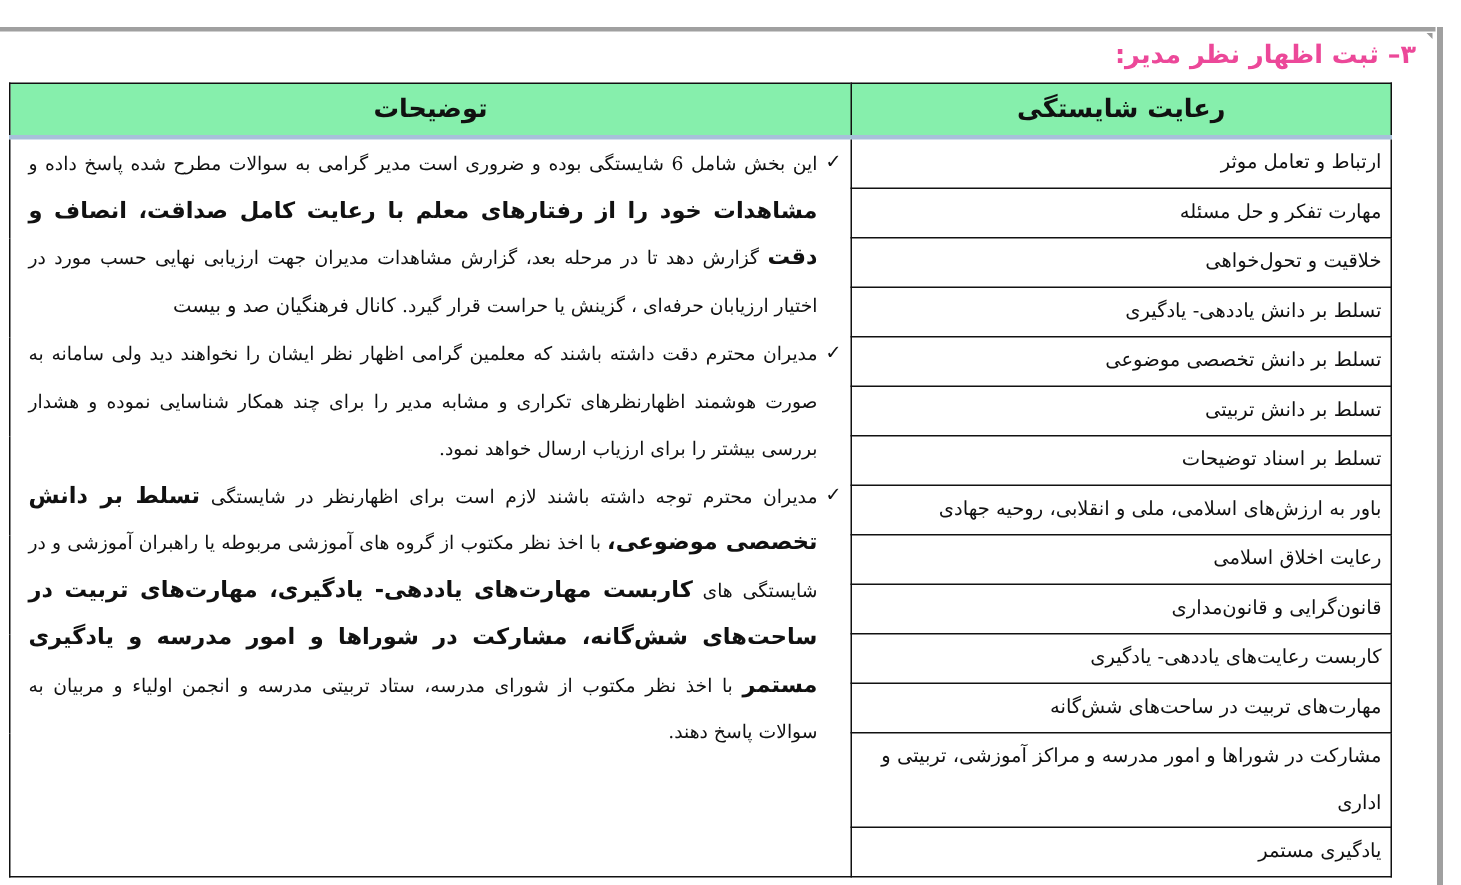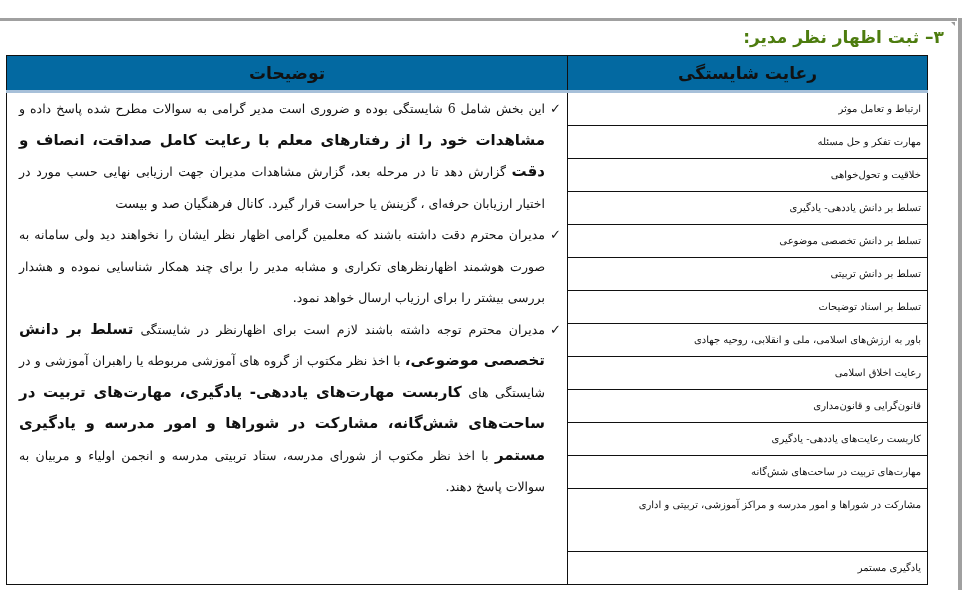--- a/index.html
+++ b/index.html
@@ -4,30 +4,30 @@
 <style>
   html, body { margin:0; padding:0; background:#ffffff; }
   body { width:974px; height:590px; position:relative; overflow:hidden;
          font-family:"DejaVu Serif", "Liberation Serif", serif; }
   .top-rule { position:absolute; left:0; top:18px; width:957px; height:3px; background:#a0a0a0; }
   .side-rule { position:absolute; left:958px; top:18px; width:4px; height:572px; background:#a0a0a0; }
   .corner-mark { position:absolute; left:951px; top:22px; width:0; height:0;
                  border-left:4px solid transparent; border-top:4px solid #9a9a9a; }
   .section-title { position:absolute; right:30px; top:27px; direction:rtl;
                    font-family:"DejaVu Sans", "Liberation Sans", sans-serif;
-                   font-weight:bold; font-size:17px; color:#4d7c0f; white-space:nowrap; }
+                   font-weight:bold; font-size:17px; color:#ec4899; white-space:nowrap; }
   table.comp { position:absolute; left:6px; top:55px; width:922px; border-collapse:collapse;
                direction:rtl; table-layout:fixed; }
-  table.comp th { background:#0369a1; height:34px; border:1.5px solid #111;
+  table.comp th { background:#86efac; height:34px; border:1.5px solid #111;
                   border-bottom:3px solid #a7c0d9;
                   font-family:"DejaVu Sans", "Liberation Sans", sans-serif;
                   font-weight:bold; font-size:17px; color:#111; text-align:center; padding:0; }
   table.comp td { border:1.5px solid #111; padding:0; vertical-align:top; }
   .col-title { width:360px; }
-  .title-cell { font-size:10px; color:#111; padding:0 6px 0 4px !important;
+  .title-cell { font-size:13px; color:#111; padding:0 6px 0 4px !important;
                 line-height:32px; height:32px; }
   .title-cell.two-line { line-height:31px; height:62px; }
   .desc-cell { position:relative; }
   .desc { padding:0 6px 0 12px; font-size:12.5px; line-height:31.5px; color:#111; text-align:justify; }
   .bullet { position:relative; padding-right:16px; }
   .check { position:absolute; right:0; top:0; font-size:13px; font-family:"DejaVu Sans", sans-serif; color:#111; }
   .b { font-weight:bold; font-size:15px; font-family:"DejaVu Sans", "Liberation Sans", sans-serif; }
   .small { font-size:13px; font-family:"DejaVu Sans", sans-serif; }
 </style>
 </head>

